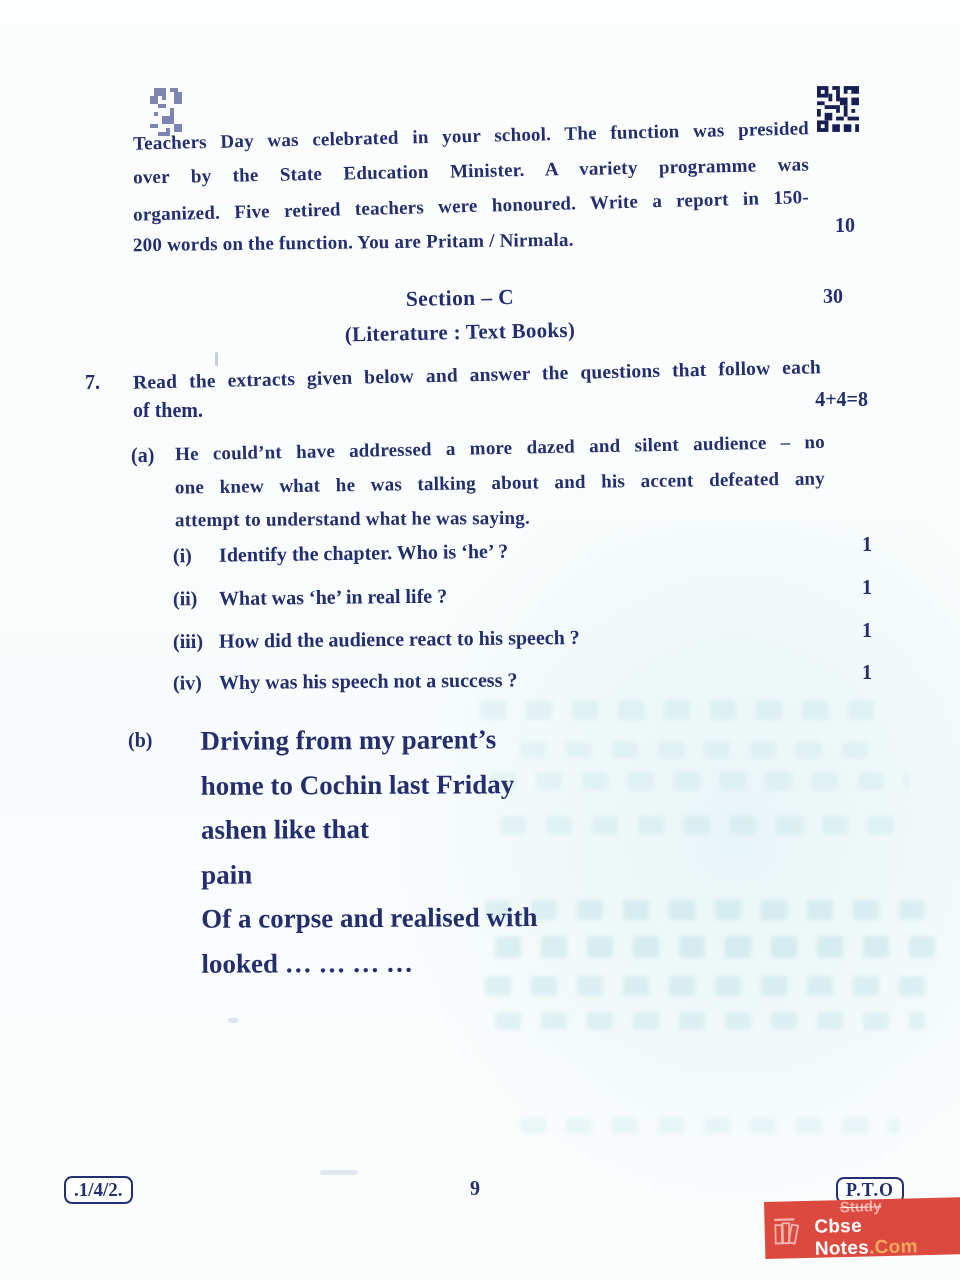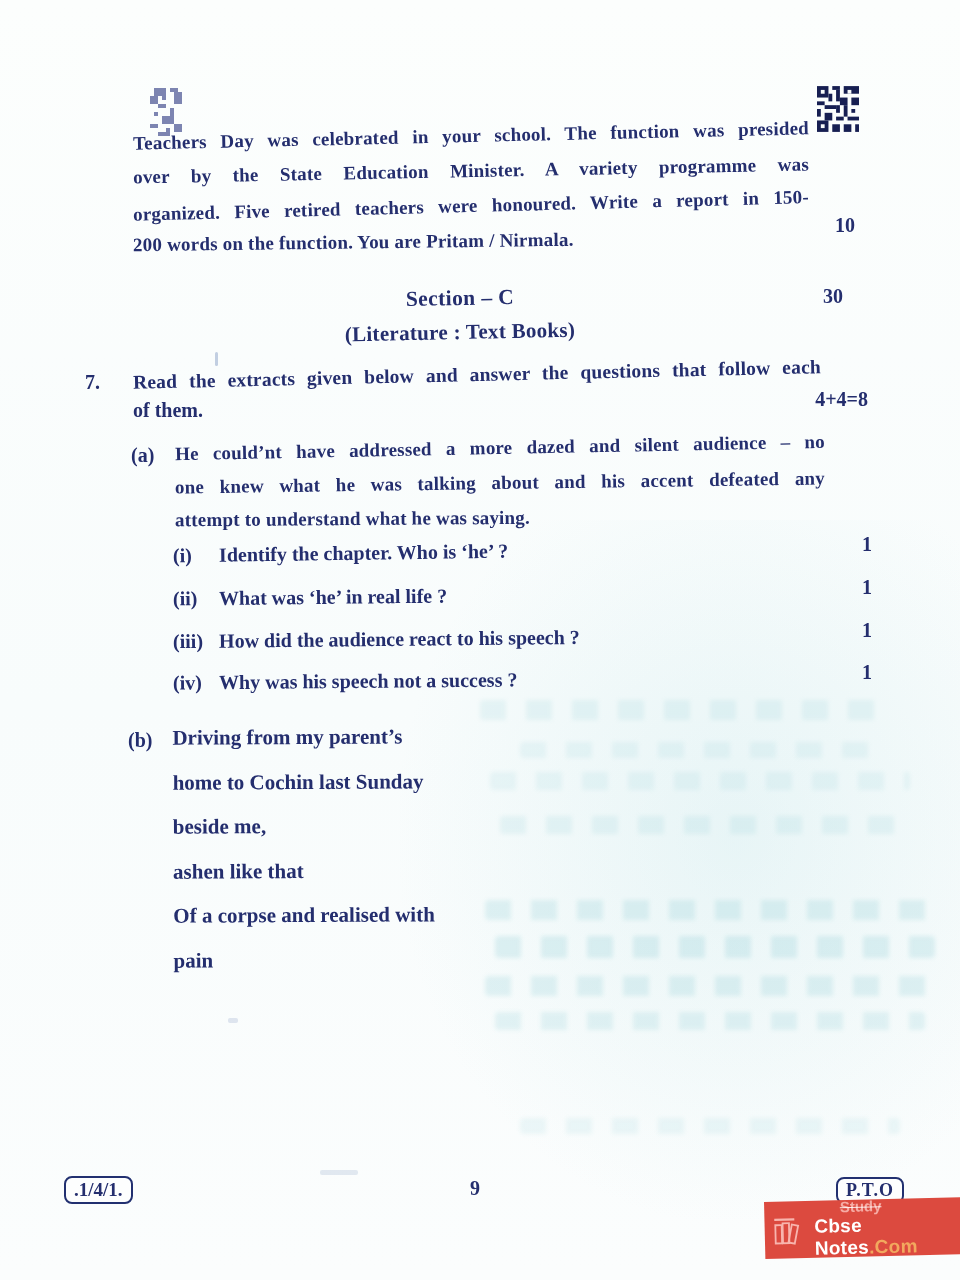--- a/index.html
+++ b/index.html
@@ -11,21 +11,21 @@
   .abs{position:absolute;}
   .ink{color:#242e6e; font-weight:700;}
   
   .pline{width:676px; font-size:19px; letter-spacing:.2px;
          text-align:justify; text-align-last:justify; white-space:normal;}
   .natural{text-align:left; text-align-last:left;}
   .marks{font-size:20px; font-weight:700; text-align:right; width:82px;}
   .center{text-align:center;}
   .subq-num{width:46px; font-size:20px; font-weight:700;}
   .subq-text{font-size:20px; font-weight:700;}
-  .poem-line{height:44.6px; font-size:21px; font-weight:700;}
+  .poem-line{height:44.6px; font-size:27px; font-weight:700;margin-left:28px;}
   .box{border:2.5px solid #223070; border-radius:8px; padding:1px 8px;
        font-weight:700; background:rgba(255,255,255,.6);}
   
   .bleed{position:absolute; filter:blur(2px); border-radius:4px;
     background-image:repeating-linear-gradient(90deg, rgba(120,195,205,.38) 0 26px, rgba(120,195,205,0) 26px 46px);}
   .wash{position:absolute; pointer-events:none;}
   .speck{position:absolute; background:rgba(90,120,175,.35); border-radius:2px;}
   
   .watermark{
     position:absolute; left:764px; top:1202px; width:200px; height:57px;
@@ -151,28 +151,28 @@
 
   <div class="abs" style="left:173px; top:670px; display:flex; transform:rotate(-0.5deg);">
     <div class="subq-num ink">(iv)</div>
     <div class="subq-text ink">Why was his speech not a success ?</div>
   </div>
   <div class="abs marks ink" style="left:790px; top:661px;">1</div>
 
   <div class="abs ink" style="left:128px; top:729px; font-size:20px;">(b)</div>
   <div class="abs" style="left:173px; top:725px; transform:rotate(-0.3deg);">
     <div class="poem-line ink">Driving from my parent’s</div>
-    <div class="poem-line ink">home to Cochin last Sunday</div>
-    <div class="poem-line ink">beside me,</div>
+    <div class="poem-line ink">home to Cochin last Friday</div>
     <div class="poem-line ink">ashen like that</div>
+    <div class="poem-line ink">pain</div>
     <div class="poem-line ink">Of a corpse and realised with</div>
-    <div class="poem-line ink">pain</div>
+    <div class="poem-line ink">looked … … … …</div>
   </div>
 
-  <div class="abs box ink" style="left:64px; top:1176px; font-size:19px;">.1/4/1.</div>
+  <div class="abs box ink" style="left:64px; top:1176px; font-size:19px;">.1/4/2.</div>
   <div class="abs ink" style="left:470px; top:1177px; font-size:20px;">9</div>
   <div class="abs box ink" style="left:836px; top:1177px; font-size:18px; letter-spacing:1px;">P.T.O</div>
 
   <div class="watermark">
     <svg width="38" height="36" viewBox="0 0 38 36">
       <g fill="none" stroke="#f8b5ae" stroke-width="2">
         <rect x="3" y="12" width="7" height="20"></rect>
         <rect x="11" y="10" width="7" height="22"></rect>
         <rect x="19" y="12" width="7" height="20" transform="rotate(12 22 22)"></rect>
         <path d="M2 6 h22" stroke-width="2.5"></path>

